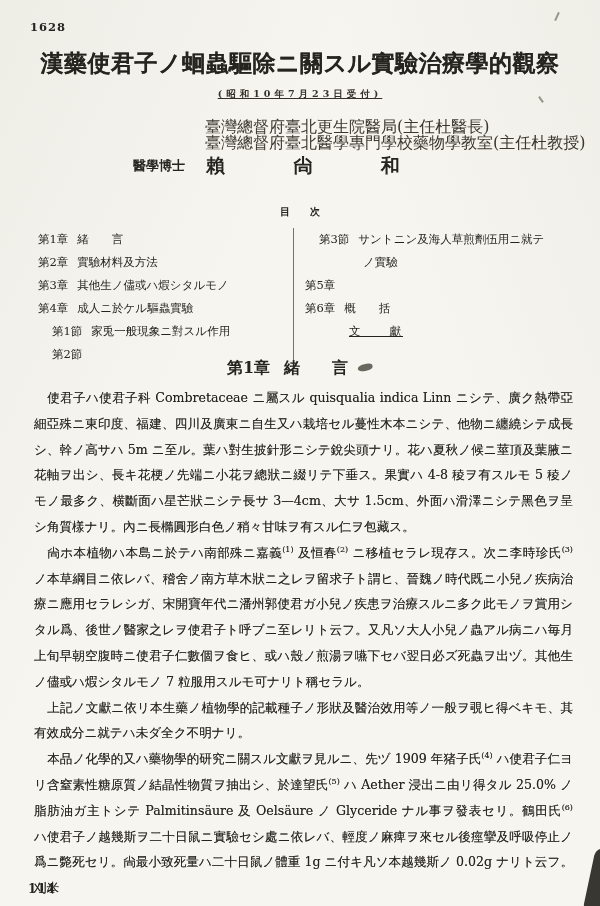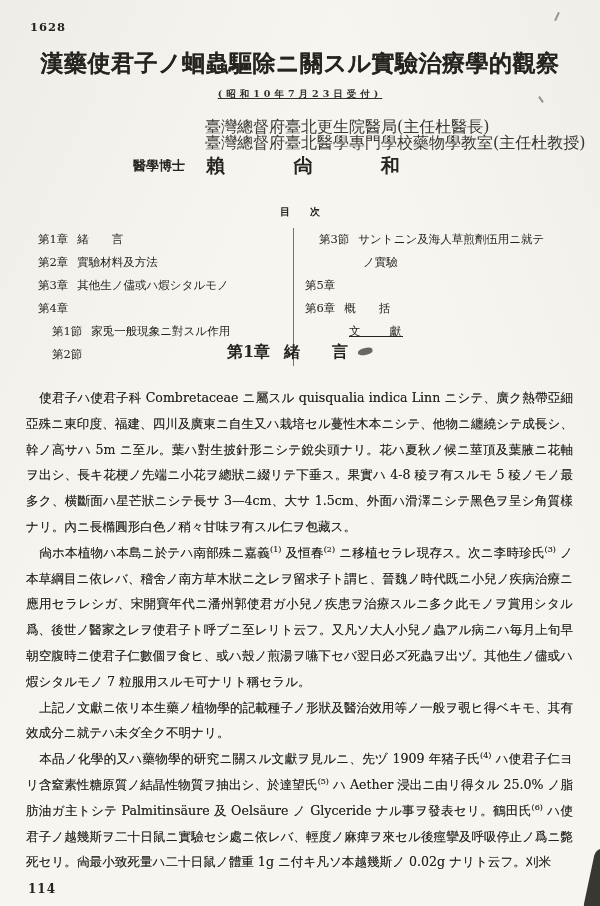--- a/index.html
+++ b/index.html
@@ -29,26 +29,26 @@
   .toc-heading{position:absolute;top:205px;left:0;right:0;text-align:center;
                font-size:10px;font-weight:bold;}
   .toc{position:absolute;top:228px;left:38px;right:26px;display:flex;font-size:11.5px;}
   .toc-col-left{width:255px;}
   .toc-col-right{flex:1;border-left:1px solid #75746a;padding-left:11px;}
   .toc-row{display:flex;line-height:23px;white-space:nowrap;}
   .toc-num{margin-right:9px;flex:none;}
   .toc-sec{padding-left:14px;}
   .toc-wrap2{padding-left:58px;}
   .toc-nonum{padding-left:44px;letter-spacing:2px;text-decoration:underline;}
-  .sec-heading{position:absolute;top:342px;left:0;right:0;text-align:center;
+  .sec-heading{position:absolute;top:358px;left:0;right:0;text-align:center;
                font-size:16px;font-weight:bold;white-space:nowrap;}
   .sec-heading .sec-title{margin-left:14px;}
   .ink-blob{display:inline-block;width:15px;height:7px;background:#3a382f;border-radius:60% 40% 50% 50%;
             margin-left:10px;opacity:.75;transform:rotate(-10deg) translateY(-2px);}
-  .article{position:absolute;top:385px;left:26px;right:27px;
+  .article{position:absolute;top:385px;left:34px;right:27px;
            font-size:12.6px;line-height:25.8px;text-align:justify;color:#26241f;
            text-shadow:0 0 .4px rgba(30,28,22,.55);}
   .article p{margin:0;text-indent:1.05em;}
   sup.fnref{font-size:8px;line-height:0;}
   .pgnum-bottom{position:absolute;bottom:10px;left:28px;font-size:12px;font-weight:bold;letter-spacing:1px;}
   .blob-br{position:absolute;right:-6px;bottom:-8px;width:17px;height:66px;background:#23221c;
            transform:rotate(12deg);border-radius:10px;opacity:.9;}
   .tick{position:absolute;background:#4a483f;opacity:.55;}
   .tick-a{top:12px;right:42px;width:2px;height:9px;transform:rotate(25deg);}
   .tick-b{top:96px;right:58px;width:2px;height:7px;transform:rotate(-35deg);}
@@ -87,20 +87,21 @@
       <div class="toc-row">
         <span class="toc-num">第2章</span>
         <span>實驗材料及方法</span>
       </div>
       <div class="toc-row">
         <span class="toc-num">第3章</span>
         <span>其他生ノ儘或ハ煆シタルモノ</span>
       </div>
       <div class="toc-row">
         <span class="toc-num">第4章</span>
+        <span>成人ニ於ケル驅蟲實驗</span>
       </div>
       <div class="toc-row toc-sec">
         <span class="toc-num">第1節</span>
         <span>家兎一般現象ニ對スル作用</span>
       </div>
       <div class="toc-row toc-sec">
         <span class="toc-num">第2節</span>
       </div>
     </div>
     <div class="toc-col-right">

